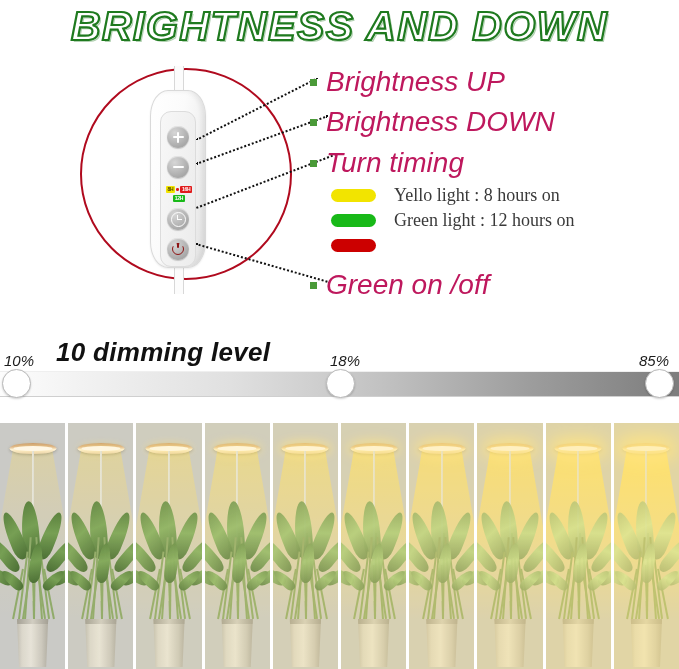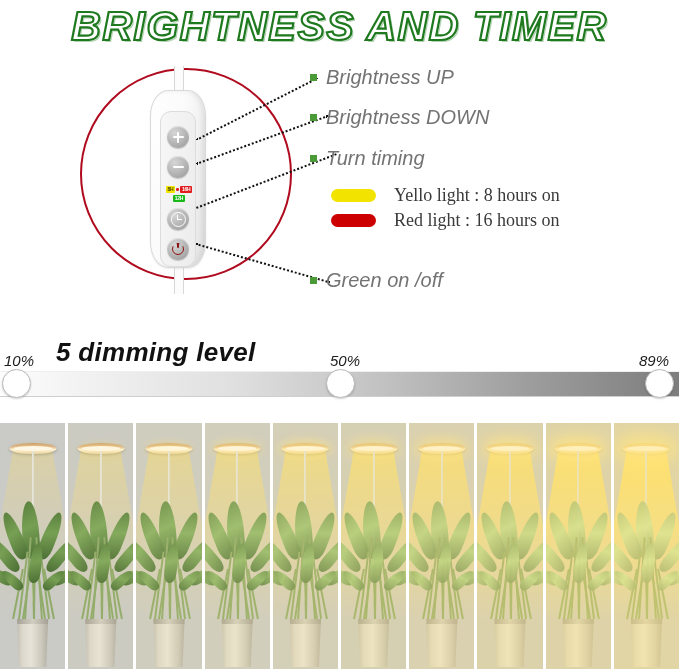--- a/index.html
+++ b/index.html
@@ -70,21 +70,21 @@
   .clock-face:before{content:"";position:absolute;left:6px;top:6px;width:4px;height:1.2px;background:#fdfdfd;}
   .btn-power{top:126px;}
   .pwr{width:12px;height:12px;border-radius:50%;border:1.8px solid #8e1414;
     position:relative;box-sizing:border-box;clip-path:polygon(0 28%,38% 28%,38% 0,62% 0,62% 28%,100% 28%,100% 100%,0 100%);}
   .pwr:after{content:"";position:absolute;left:4.3px;top:-3.5px;width:1.8px;height:7px;background:#8e1414;border-radius:1px;}
   
   .leader{position:absolute;height:0;border-top:2.4px dotted #111111;transform-origin:0 0;}
   
   .glabel{position:absolute;display:flex;align-items:center;gap:9px;}
   .gsq{width:7px;height:7px;background:#4a9a38;flex:none;}
-  .gtext{font-size:20px;font-style:italic;color:#737373;white-space:nowrap;
+  .gtext{font-size:28px;font-style:italic;color:#be185d;white-space:nowrap;
     font-family:"Liberation Sans",sans-serif;}
   
   .legend{position:absolute;left:331px;top:183px;text-align:center;}
   .lrow{display:flex;align-items:center;height:25px;}
   .pill{width:45px;height:13px;border-radius:7px;flex:none;}
   .ltext{font-family:"Liberation Serif",serif;font-size:18px;color:#3a3a3a;
     white-space:nowrap;margin-left:18px;}
   
   .dim-title{position:absolute;left:56px;top:337px;font-size:26px;font-weight:bold;
     font-style:italic;color:#111111;letter-spacing:.3px;}
@@ -118,21 +118,21 @@
     background:linear-gradient(90deg,#9c9a94,#cfcdc7,#9c9a94);}
   .leaf{position:absolute;background:linear-gradient(160deg,#4f7a3a,#6f9c52 45%,#3f6630);
     border-radius:60% 60% 55% 55%/72% 72% 30% 30%;transform-origin:50% 100%;}
   .stem{position:absolute;width:1.6px;background:#8aa86a;transform-origin:50% 100%;}
   .overlay{position:absolute;inset:0;pointer-events:none;}
 </style>
 </head>
 <body>
 
 <div class="title-wrap">
-  <div class="title">BRIGHTNESS AND TIMER</div>
+  <div class="title">BRIGHTNESS AND DOWN</div>
 </div>
 
 <div class="circle"></div>
 
 <div class="device">
   <div class="cable top"></div>
   <div class="cable bot"></div>
   <div class="body-shell">
     <div class="panel">
 
@@ -189,30 +189,33 @@
   <span class="gsq"></span>
   <span class="gtext">Green on /off</span>
 </div>
 
 <div class="legend">
   <div class="lrow">
     <span class="pill" style="background:#f2e400;"></span>
     <span class="ltext">Yello light : 8 hours on</span>
   </div>
   <div class="lrow">
+    <span class="pill" style="background:#18b918;"></span>
+    <span class="ltext">Green light : 12 hours on</span>
+  </div>
+  <div class="lrow">
     <span class="pill" style="background:#cc0000;"></span>
-    <span class="ltext">Red light : 16 hours on</span>
   </div>
 </div>
 
-<div class="dim-title">5 dimming level</div>
+<div class="dim-title">10 dimming level</div>
 
 <div class="pct" style="left:4px;top:352px;">10%</div>
-<div class="pct" style="left:330px;top:352px;">50%</div>
-<div class="pct" style="left:639px;top:352px;">89%</div>
+<div class="pct" style="left:330px;top:352px;">18%</div>
+<div class="pct" style="left:639px;top:352px;">85%</div>
 
 <div class="slider"></div>
 <div class="knob" style="left:2px;"></div>
 <div class="knob" style="left:326px;"></div>
 <div class="knob" style="left:645px;"></div>
 
 <div class="strip" id="strip">
     <div class="cell">
       <div class="cone" style="background: linear-gradient(rgba(255, 224, 96, 0.3) 0%, rgba(255, 226, 120, 0.1) 55%, rgba(255, 236, 170, 0) 100%);"></div>
       <div class="ring"></div>

